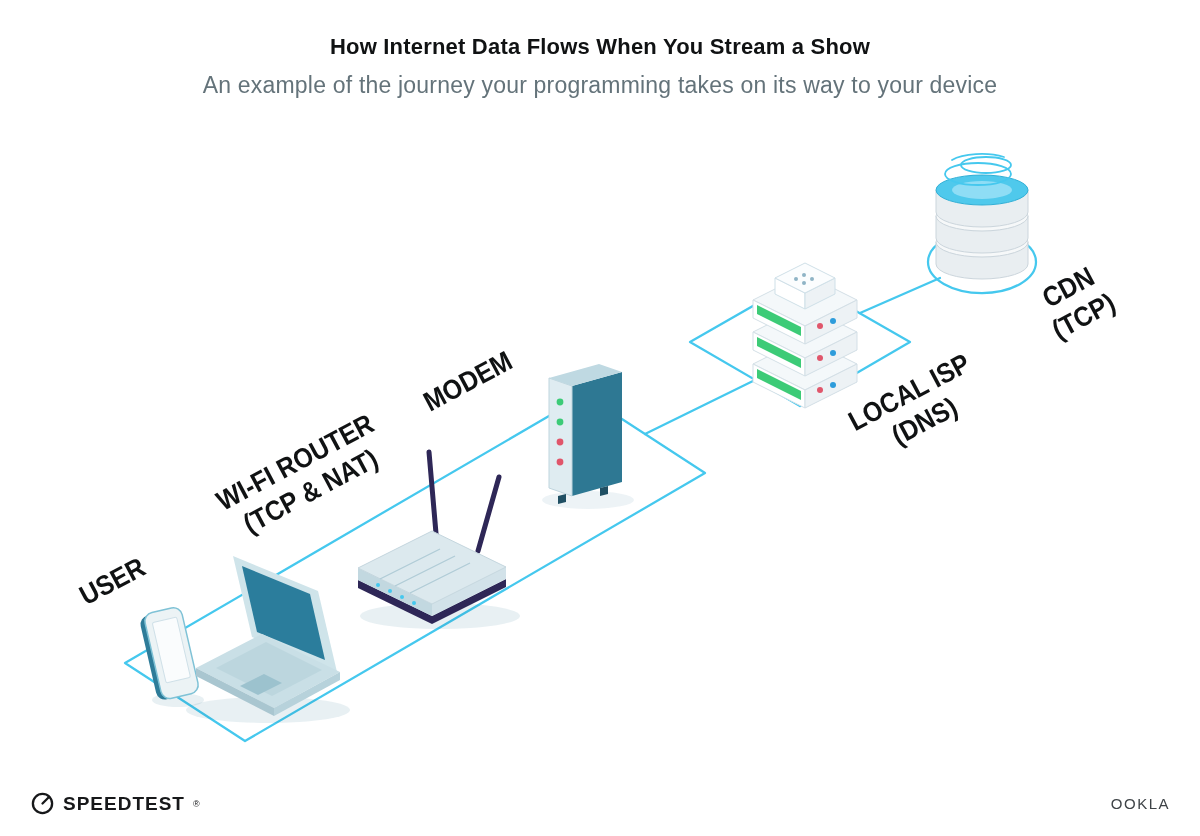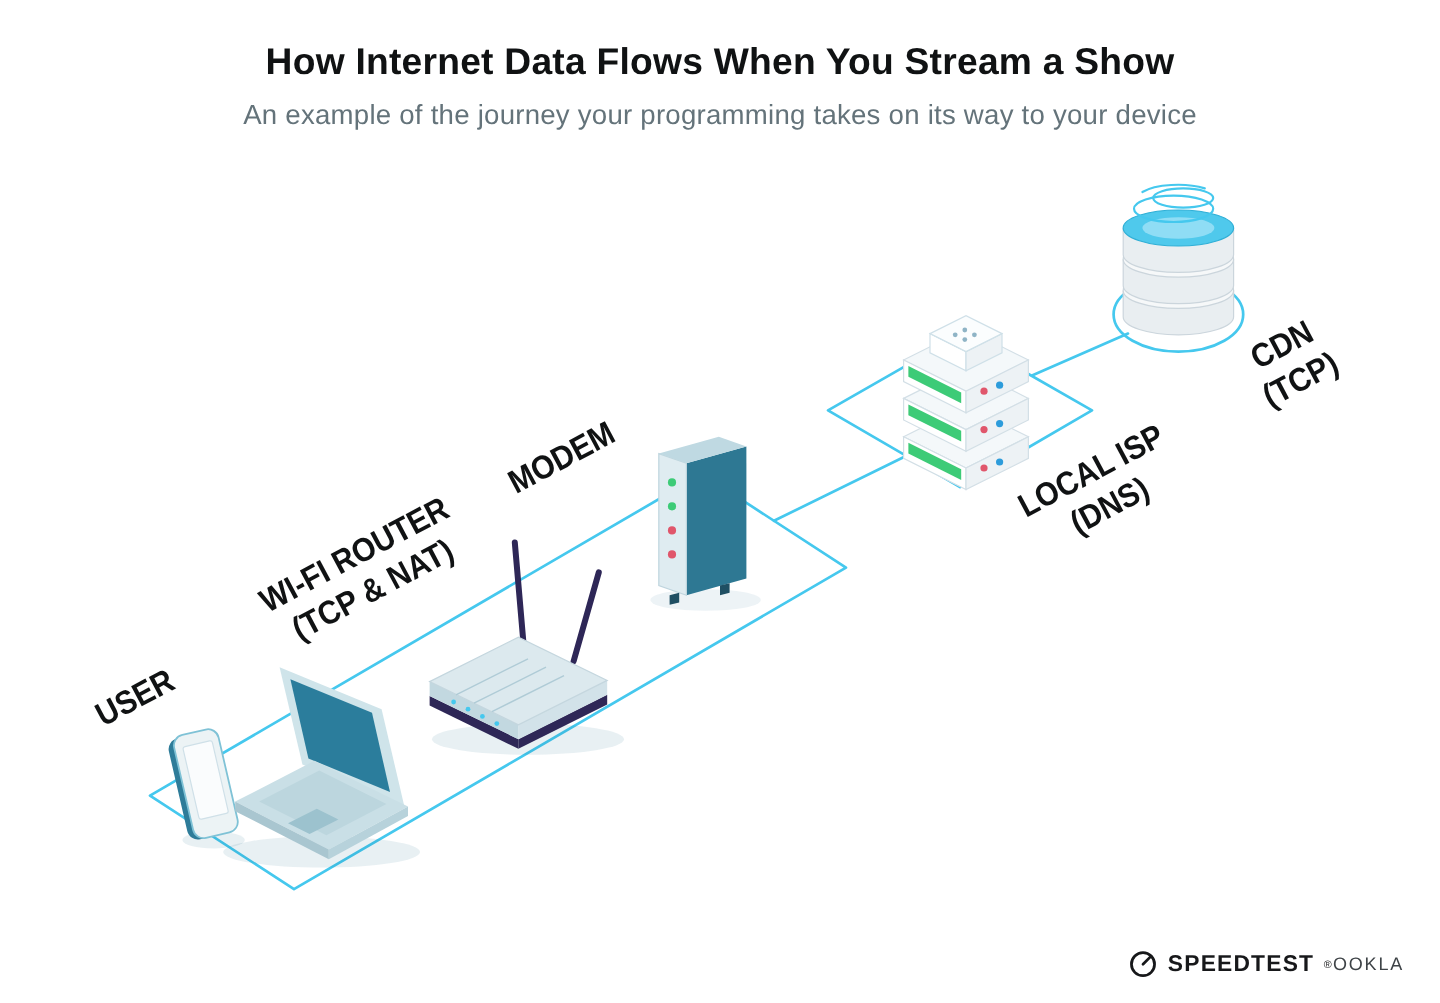--- a/index.html
+++ b/index.html
@@ -2,40 +2,39 @@
 <html style="--accent: #45C8EE; --ink: #101213; --muted: #64737A; --green: #3DCB77; --red: #E0566B; --blue: #2D9CDB; --navy: #2E2757; --teal: #2B7D9C;"><head>
 <meta charset="utf-8">
 <style>
   html,body{margin:0;padding:0;background:#fff;}
   .stage{
     position:relative;width:1200px;height:836px;background:#ffffff;
     overflow:hidden;font-family:"Liberation Sans",sans-serif;
   }
   .header{position:absolute;top:34px;left:0;right:0;text-align:center;}
   .title{
-    font-size:31px;font-weight:700;color:var(--ink,#101213);
+    font-size:22px;font-weight:700;color:var(--ink,#101213);
     letter-spacing:.2px;margin:0 0 10px 0;
   }
   .subtitle{
     font-size:23px;font-weight:400;color:var(--muted,#64737A);
     letter-spacing:.2px;margin:12px;
   }
   .diagram-svg{position:absolute;left:0;top:0;}
   .net-line{fill:none;stroke:var(--accent,#45C8EE);stroke-width:2.25;
     stroke-linejoin:round;stroke-linecap:round;}
   .iso-label{
     position:absolute;transform:rotate(-28deg) scale(.96,1.06);
     transform-origin:center;font-weight:700;font-size:26px;line-height:31px;
     color:var(--ink,#101213);text-align:center;white-space:nowrap;
   }
   .footer{
     position:absolute;left:0;right:0;bottom:20px;
-    display:flex;justify-content:flex-end;align-items:center;
+    display:flex;justify-content:space-between;align-items:center;
     padding:0 30px;
-    margin-left:36px;
   }
   .speedtest{display:flex;align-items:center;gap:8px;
     font-weight:700;font-size:19px;letter-spacing:1px;color:#17181A;}
   .speedtest sup{font-size:9px;font-weight:400;}
   .ookla{font-weight:500;font-size:15px;letter-spacing:1.5px;color:#3E4347;}
 </style>
 </head>
 <body>
 
 <div class="stage">

